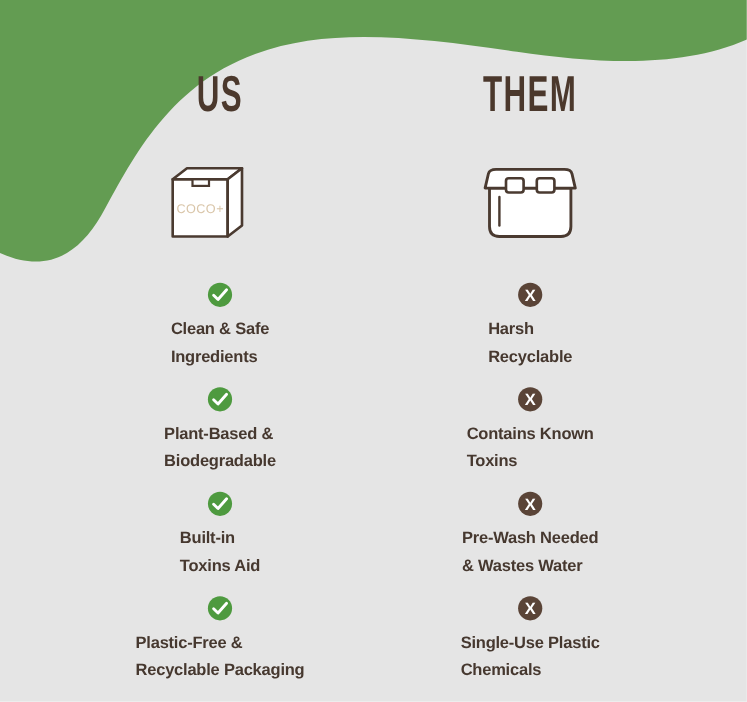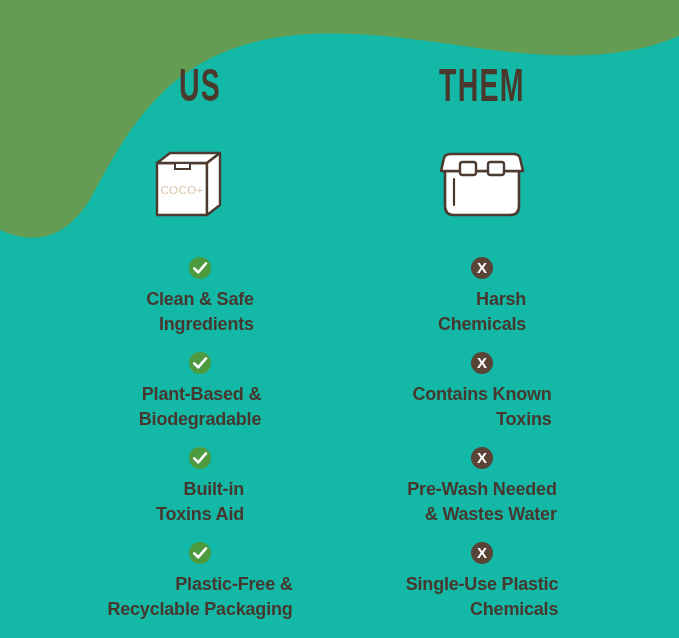--- a/index.html
+++ b/index.html
@@ -82,33 +82,33 @@
   .badge {
     width: 24px;
     height: 24px;
     display: block;
     margin-bottom: 7px;
   }
 
   .feature-label {
     font-family: "Liberation Sans", sans-serif;
     font-weight: bold;
-    font-size: 18px;
+    font-size: 15px;
     line-height: 25px;
     color: #46382f;
-    text-align: right;
+    text-align: left;
     white-space: pre-line;
     margin-bottom: 14px;
     letter-spacing: -0.2px;
   }
 </style>
 </head>
 <body>
 
-<div id="infographic" style="background: #14b8a6;">
+<div id="infographic" style="background: #e5e5e5;">
 
   <svg id="wave-layer" viewBox="0 0 679 260" preserveAspectRatio="none" aria-hidden="true">
     <path id="wave-path" d="M0,0 L679,0 L679,36
              C620,62 545,58 470,47
              C380,34 300,24 232,49
              C150,79 118,150 92,196
              C70,234 40,248 0,230 Z" fill="#639c52"></path>
   </svg>
 
   <div id="header-us" class="col-header" style="color: rgb(75, 56, 44);">US</div>
@@ -186,21 +186,21 @@
   </div>
 
   <div id="column-them" class="column">
 
     <div class="feature-row">
       <svg class="badge" viewBox="0 0 24 24">
         <circle cx="12" cy="12" r="11" fill="#5a4437"></circle>
         <text x="12" y="17.4" font-family="'Liberation Sans', sans-serif" font-size="15" font-weight="bold" fill="#ffffff" text-anchor="middle">X</text>
       </svg>
       <div class="feature-label" style="color: rgb(70, 56, 47);">Harsh
-Chemicals</div>
+Recyclable</div>
     </div>
 
     <div class="feature-row">
       <svg class="badge" viewBox="0 0 24 24">
         <circle cx="12" cy="12" r="11" fill="#5a4437"></circle>
         <text x="12" y="17.4" font-family="'Liberation Sans', sans-serif" font-size="15" font-weight="bold" fill="#ffffff" text-anchor="middle">X</text>
       </svg>
       <div class="feature-label" style="color: rgb(70, 56, 47);">Contains Known
 Toxins</div>
     </div>

